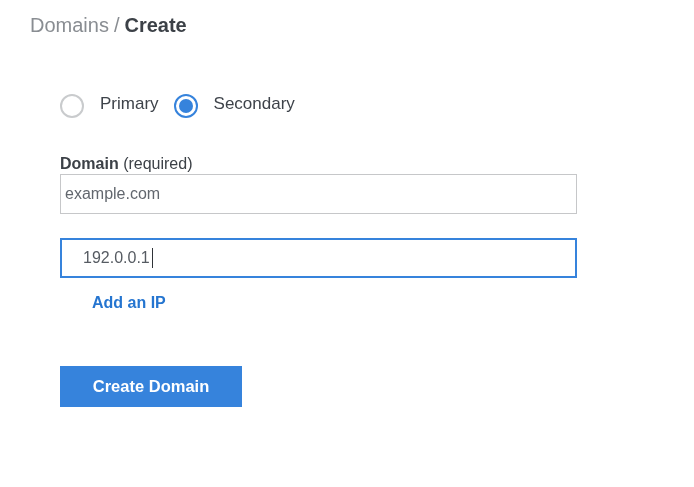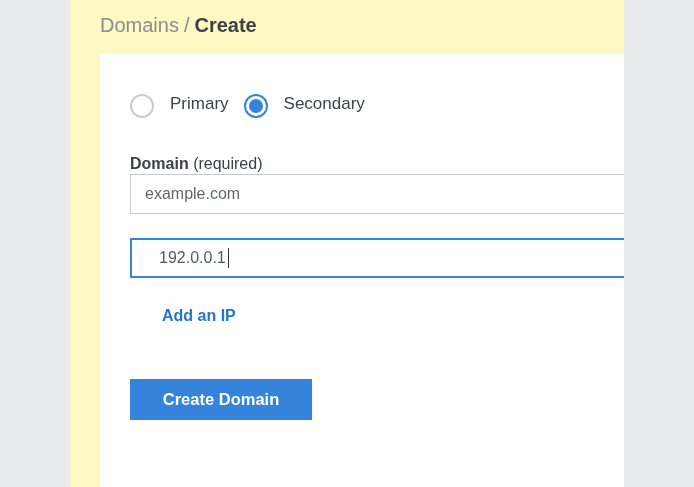--- a/index.html
+++ b/index.html
@@ -1,20 +1,20 @@
 <!DOCTYPE html>
 <html><head>
 <meta charset="utf-8">
 <style>
   * { margin:0; padding:0; box-sizing:border-box; }
   html,body { background:#e9eaec; }
   .page {
     position:relative;
-    width:554px; height:487px;
-    background:#fef9c3;
+    width:694px; height:487px;
+    background:#ffffff;
     font-family:"Liberation Sans","DejaVu Sans",sans-serif;
     overflow:hidden;
     margin:0 auto;
   }
   
   .breadcrumb {
     position:absolute; top:13px; left:30px;
     font-size:20px; line-height:24px;
     white-space:nowrap;
   }
@@ -44,30 +44,30 @@
 
   
   .field-label { font-size:16px; line-height:20px; color:#3c4147; }
   .field-label .lbl-bold { font-weight:700; }
 
   
   .text-field {
     width:517px; height:40px;
     border:1px solid #c6c7c9; background:#fff;
     display:flex; align-items:center;
-    padding-left:14px;
+    padding-left:4px;
     font-size:16px; color:#62676e;
     margin-bottom:24px;
     cursor:text;
   }
   .text-field.focused {
     border:2px solid #3683dc;
-    padding-left:27px;
+    padding-left:21px;
     color:#565b62;
-    margin-bottom:29px;
+    margin-bottom:16px;
     text-align:center;
   }
   .caret { width:1.5px; height:20px; background:#2f3338; margin-left:2px; }
 
   .ip-label { margin-bottom:8px; }
 
   
   .link-row { height:19px;margin-left:32px; }
   .add-ip-link {
     font-size:16px; font-weight:700; color:#2575d0;

